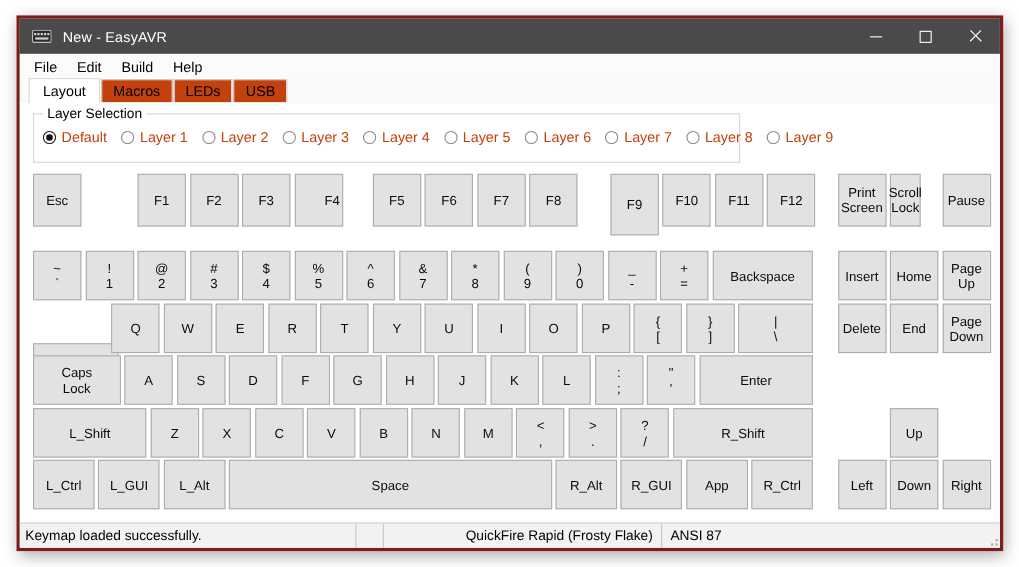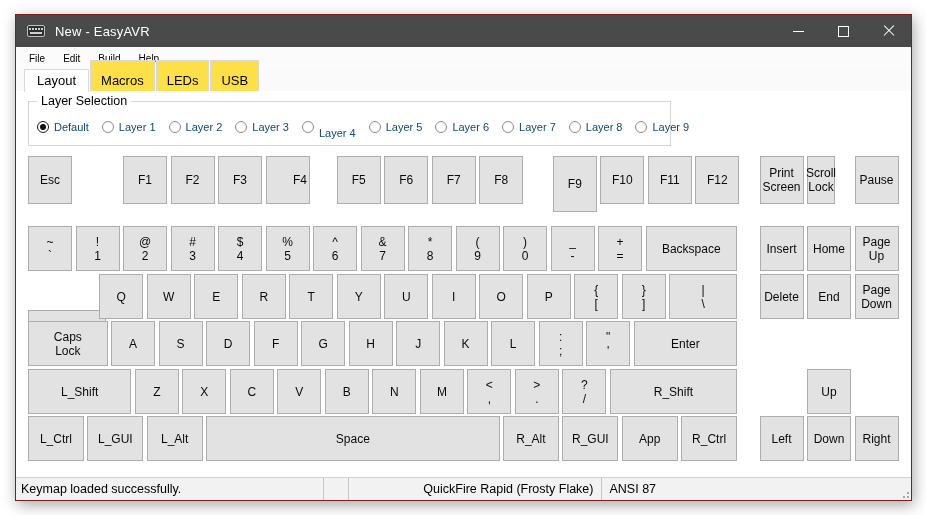--- a/index.html
+++ b/index.html
@@ -1,48 +1,48 @@
 <!DOCTYPE html>
 <html><head>
 <meta charset="utf-8">
 <style>
   html,body{margin:0;padding:0;width:926px;height:515px;background:#ffffff;
     font-family:"Liberation Sans",sans-serif;-webkit-font-smoothing:antialiased;overflow:hidden}
   #window{position:absolute;left:15px;top:14px;width:897px;height:487px;background:#ffffff;
-    border:1px solid #7f1d1d;box-shadow:2px 4px 14px rgba(0,0,0,.35);box-sizing:border-box}
+    border:3px solid #7f1d1d;box-shadow:2px 4px 14px rgba(0,0,0,.35);box-sizing:border-box}
   
   .titlebar{height:32px;background:#4a4a4a;display:flex;align-items:center;color:#ffffff}
   .titlebar .appicon{width:18px;height:12px;margin:0 10px 0 11px;flex:none}
   .titlebar .title{font-size:13px;letter-spacing:.2px}
   .win-controls{margin-left:auto;display:flex;height:100%}
   .win-btn{width:45px;height:100%;display:flex;align-items:center;justify-content:center}
   .glyph-min{width:11px;height:1px;background:#ffffff}
   .glyph-max{width:9px;height:9px;border:1px solid #ffffff}
   .glyph-close{position:relative;width:12px;height:12px}
   .glyph-close:before,.glyph-close:after{content:"";position:absolute;left:-1px;top:5px;width:14px;height:1.4px;background:#ffffff}
   .glyph-close:before{transform:rotate(45deg)}
   .glyph-close:after{transform:rotate(-45deg)}
   
   .menubar{height:22px;background:#fbfbfb;display:flex;align-items:center;padding-left:4px}
-  .menu-item{font-size:10px;color:#000;padding:2px 9px}
+  .menu-item{font-size:13px;color:#000;padding:2px 9px}
   
   .tabstrip{height:22px;background:#fafafa;display:flex;align-items:flex-end;padding-left:8px;
     border-bottom:1px solid #d9d9d9;position:relative}
-  .tab{font-size:13px;color:#000;background:#fde047;border:1px solid #d9d9d9;border-bottom:none;
-    padding:12px 10px 3px 10px;margin-right:1px;position:relative}
+  .tab{font-size:13px;color:#000;background:#c2410c;border:1px solid #d9d9d9;border-bottom:none;
+    padding:2px 10px 3px 10px;margin-right:1px;position:relative}
   .tab.active{background:#ffffff;padding:3px 12px 4px 12px;margin-bottom:-1px;z-index:2}
   
   .page{position:absolute;left:0;top:76px;right:0;bottom:22px;background:#ffffff}
   
   .groupbox{position:absolute;left:12px;top:10px;width:643px;height:45px;
     border:1px solid #d5d5d5;box-sizing:border-box}
   .groupbox .legend{position:absolute;top:-8px;left:8px;background:#ffffff;padding:0 4px;
     font-size:12.5px;color:#000}
   .radio-row{position:absolute;left:8px;top:13px;display:flex;align-items:center}
-  .radio-opt{display:flex;align-items:center;margin-right:13px;font-size:11px;color:#0c4a6e;white-space:nowrap}
+  .radio-opt{display:flex;align-items:center;margin-right:13px;font-size:13px;color:#c2410c;white-space:nowrap}
   .radio{width:12px;height:12px;border-radius:50%;border:1px solid #8a8a8a;background:#fff;
     margin-right:5px;flex:none;position:relative;box-sizing:border-box}
   .radio.selected{border-color:#1a1a1a}
   .radio.selected:after{content:"";position:absolute;left:2px;top:2px;width:6px;height:6px;
     border-radius:50%;background:#111}
   
   #keyboard{position:absolute;left:12px;top:0;right:0;bottom:0}
   .key{position:absolute;background:#e2e2e2;border:1px solid #adadad;box-sizing:border-box;
     display:flex;align-items:center;justify-content:center;text-align:center;color:#0a0a0a;
     font-size:12px;line-height:14px;white-space:pre-line}
@@ -121,21 +121,21 @@
           <div class="radio-opt">
             <div class="radio"></div>
             <div class="" style="display: inline;">Layer 2</div>
           </div>
           <div class="radio-opt">
             <div class="radio"></div>
             <div class="" style="display: inline;">Layer 3</div>
           </div>
           <div class="radio-opt">
             <div class="radio"></div>
-            <div class="" style="display: inline; margin-top: 12px;">Layer 4</div>
+            <div class="" style="display: inline;">Layer 4</div>
           </div>
           <div class="radio-opt">
             <div class="radio"></div>
             <div class="" style="display: inline;">Layer 5</div>
           </div>
           <div class="radio-opt">
             <div class="radio"></div>
             <div class="" style="display: inline; text-align: center;">Layer 6</div>
           </div>
           <div class="radio-opt">

